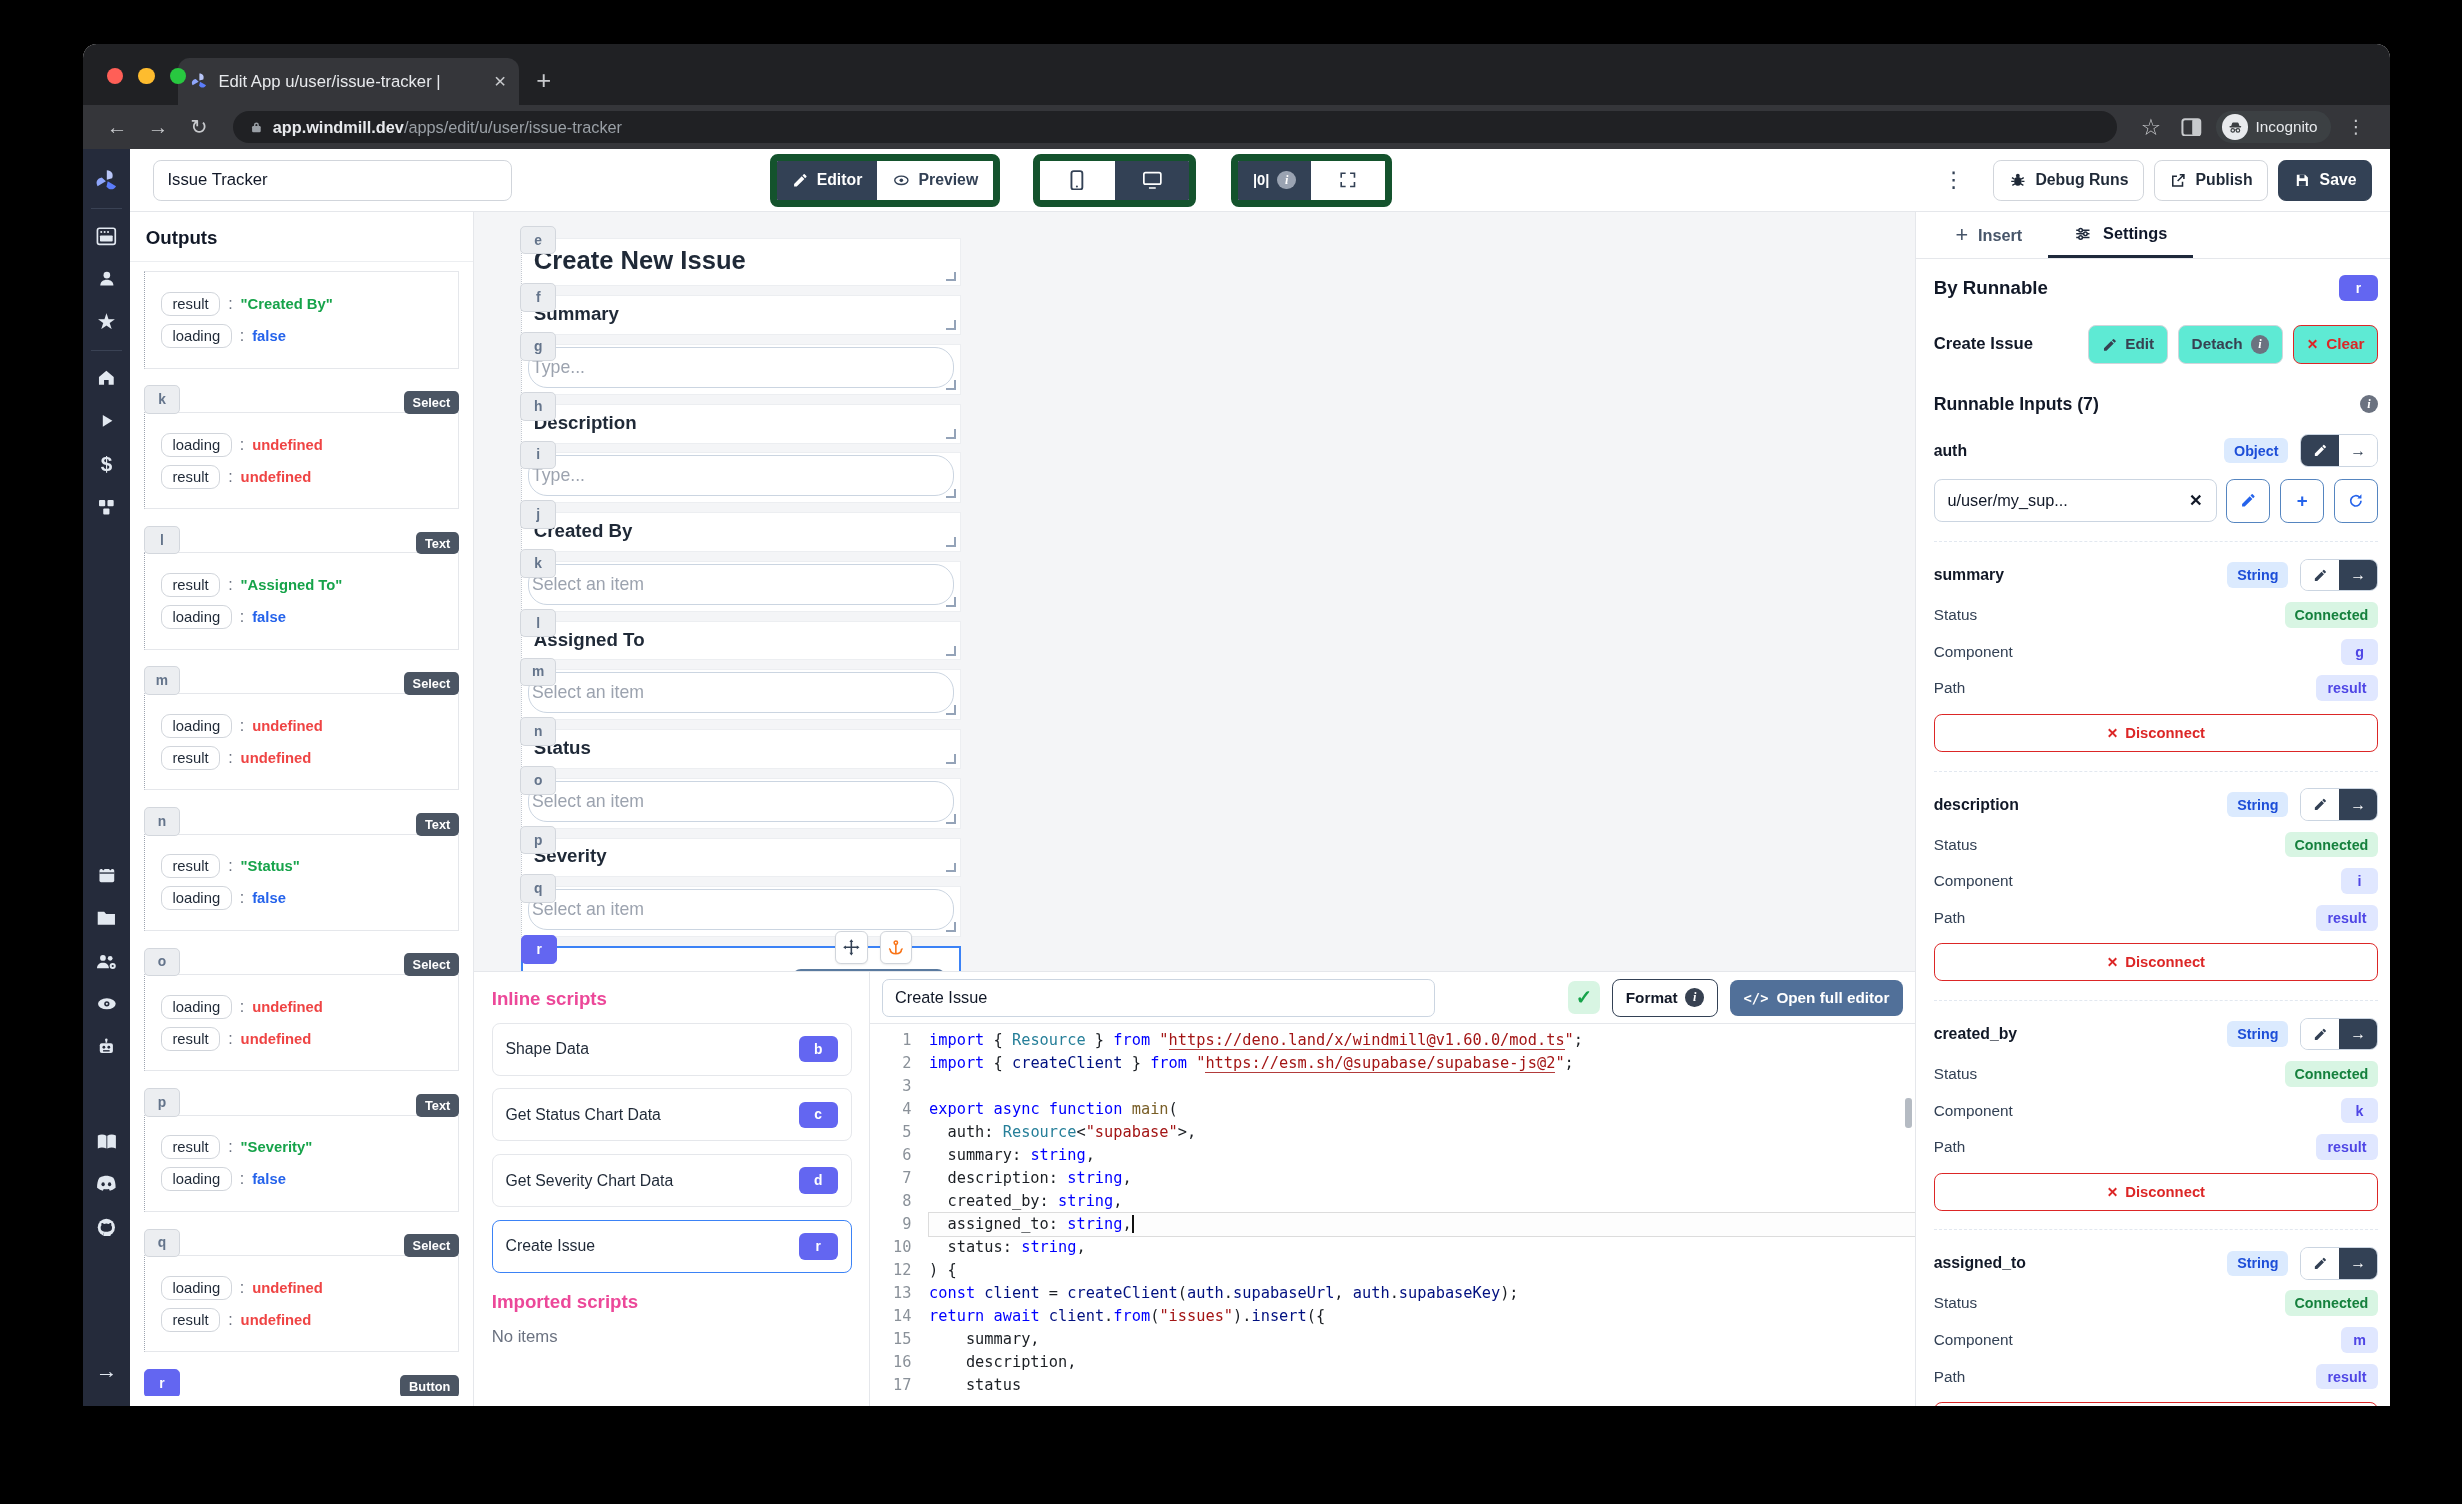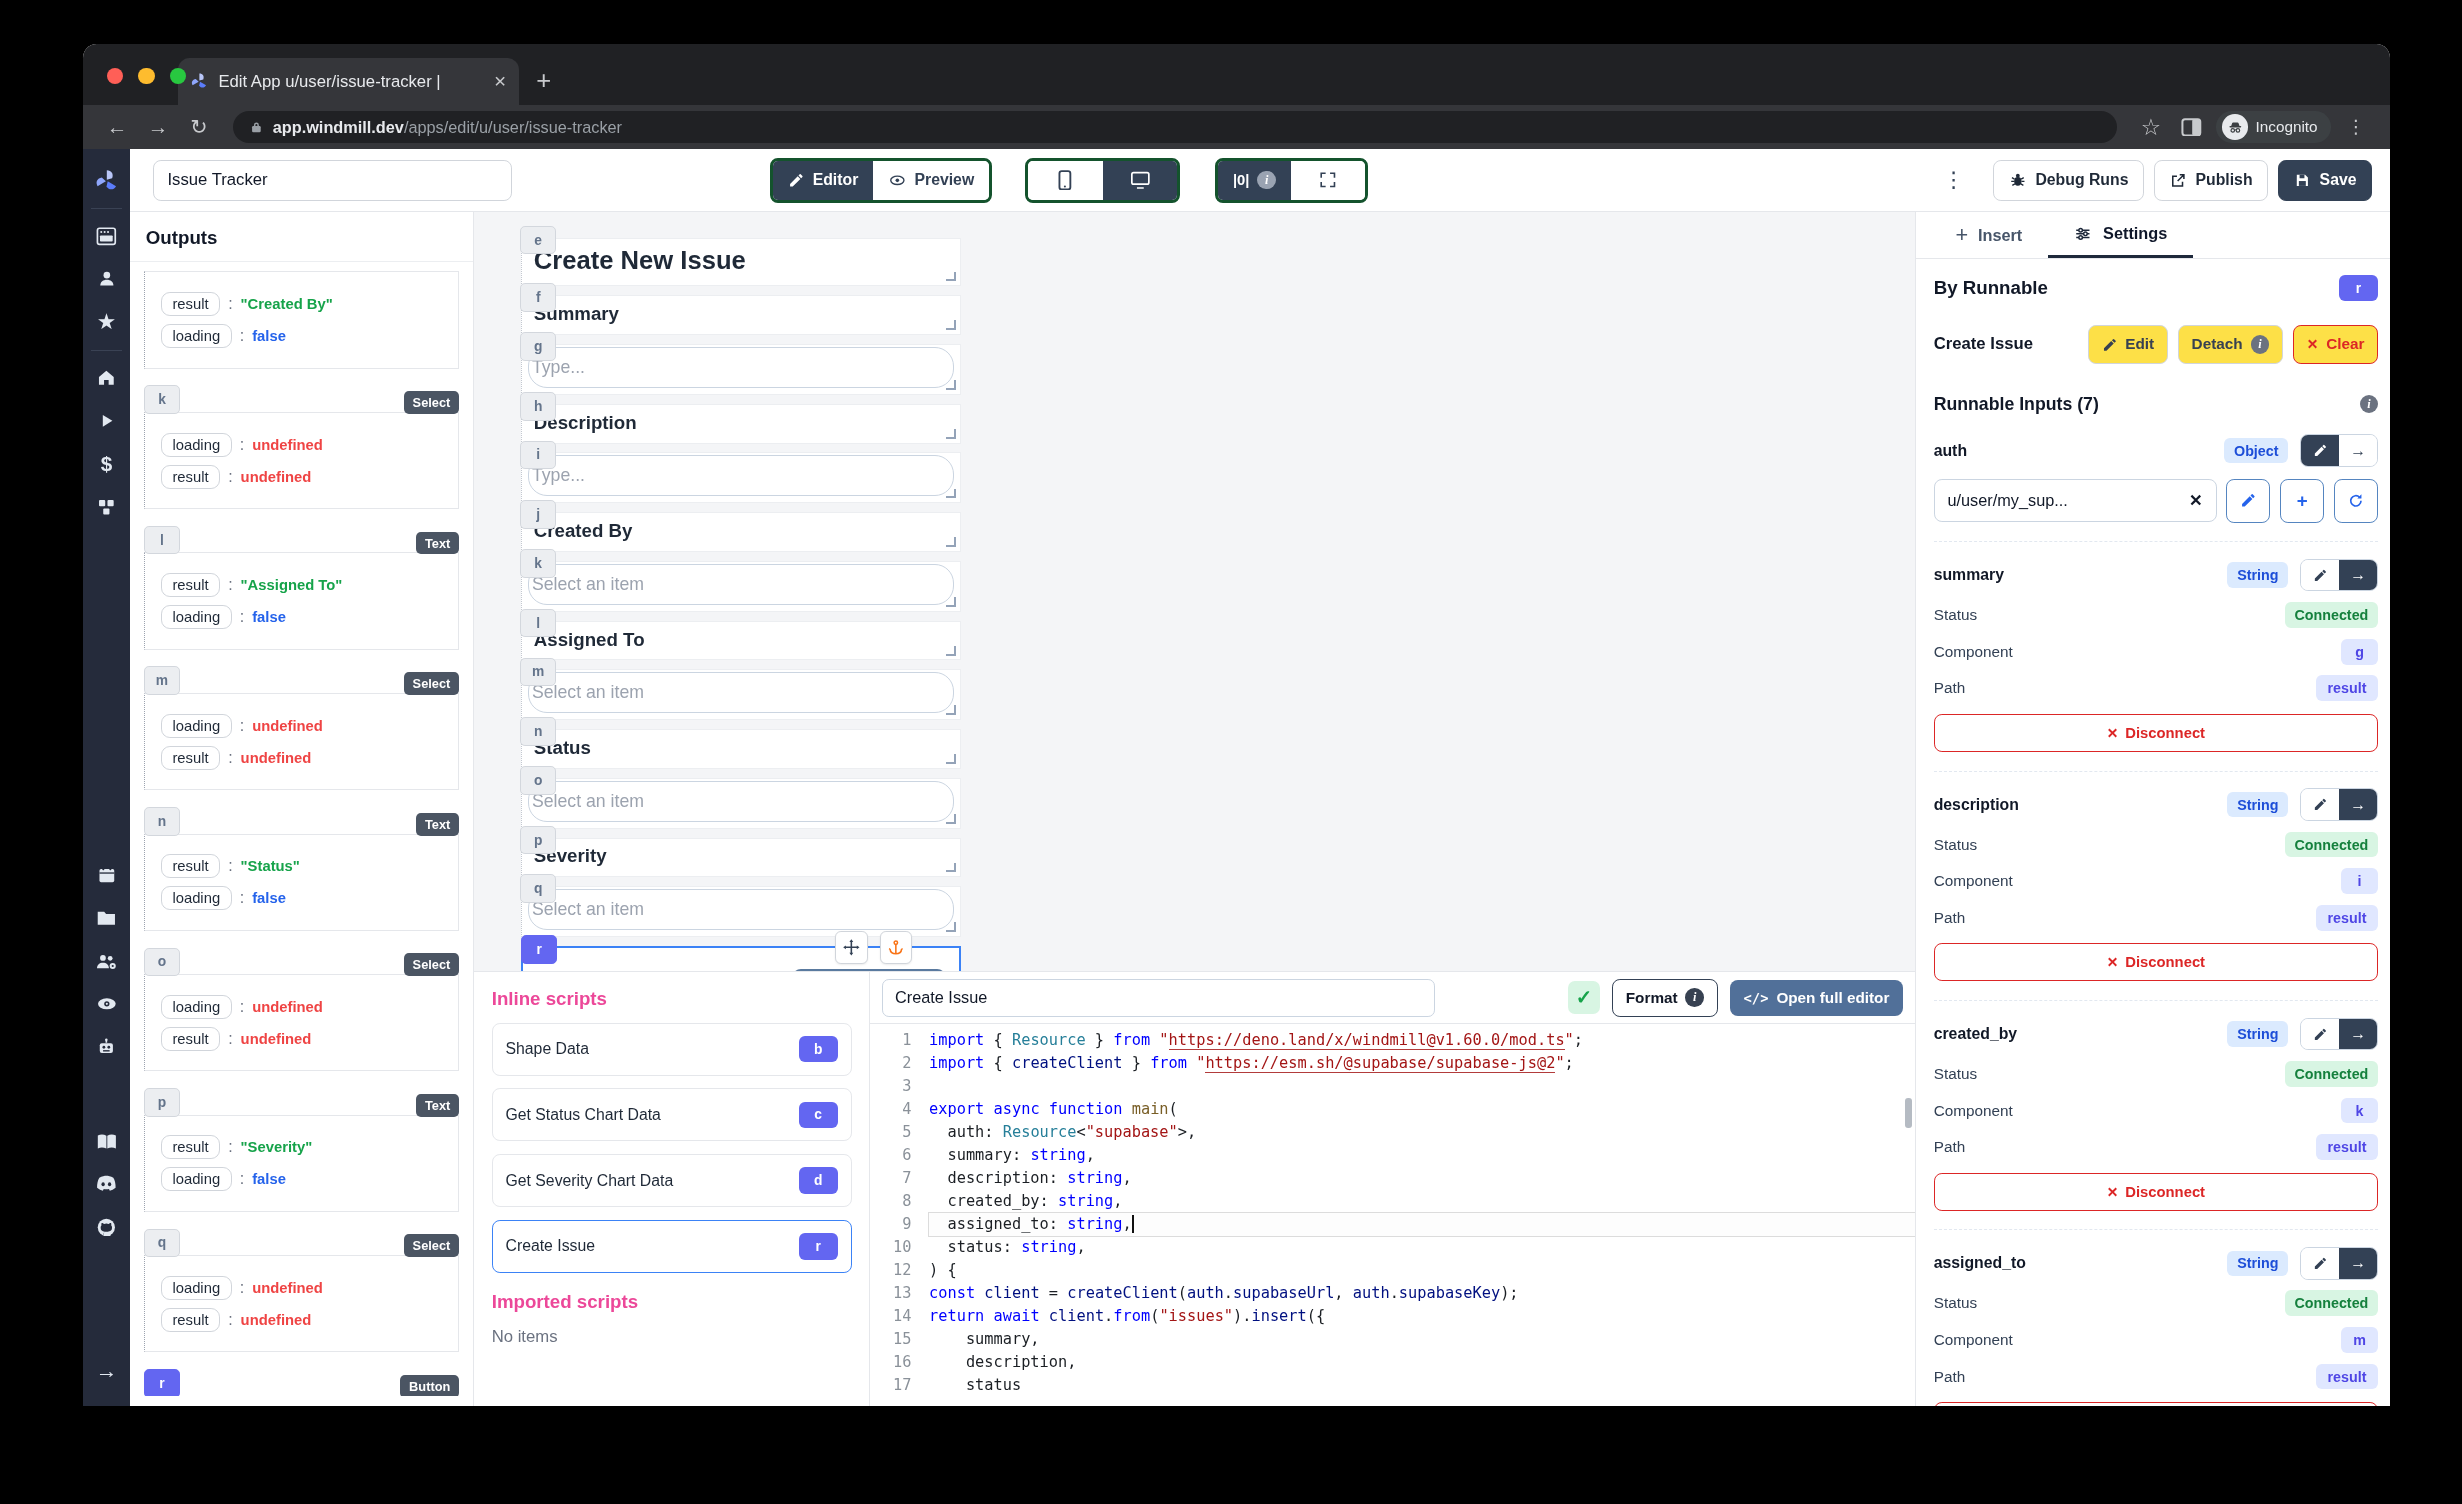--- a/index.html
+++ b/index.html
@@ -30,21 +30,21 @@
   .sidebar{width:47px;background:#252b3b;display:flex;flex-direction:column;align-items:center;
            padding:9.9px 0 13.8px;flex:none}
   .sidebar .slot{height:43px;display:flex;align-items:center;justify-content:center;width:100%}
   .sidebar .divider{width:31.5px;border-top:1px solid #3a4254;margin:5.9px 0}
   .sidebar .glyph{color:#e2e8f0;font-size:19.7px}
   .appright{flex:1;display:flex;flex-direction:column;min-width:0}
   .appheader{height:62px;border-bottom:1px solid #e5e7eb;display:flex;align-items:center;
              padding-left:22.7px;padding-right:17.7px;flex:none;background:#fff}
   .titleinput{width:330px;height:39px;border:1px solid #d1d5db;border-radius:7.9px;font-size:16.7px;
               color:#111827;padding:0 13.8px;font-family:inherit;outline:none}
-  .seggroup{display:flex;border:3px solid #14532d;border-radius:7.9px;overflow:hidden;height:39px}
+  .seggroup{display:flex;border:7px solid #14532d;border-radius:7.9px;overflow:hidden;height:39px}
   .seg{display:flex;align-items:center;gap:7.9px;padding:0 14.8px;font-size:15.8px;font-weight:bold;color:#334155;background:#fff}
   .seg.dark{background:#334155;color:#fff}
   .iconbtn-sq{display:flex;align-items:center;justify-content:center;width:45px}
   .hbtn{display:flex;align-items:center;gap:8.9px;height:39px;border:1px solid #d1d5db;border-radius:7.9px;
         background:#fff;padding:0 14.8px;font-size:15.8px;font-weight:bold;color:#1f2937}
   .hbtn.dark{background:#334155;color:#fff;border-color:#334155}
   .dots{color:#334155;font-size:21.7px;letter-spacing:1px;margin-right:27.6px}
   .infodot{width:18.7px;height:18.7px;border-radius:50%;background:#6b7280;color:#fff;font-size:12.3px;
            display:inline-flex;align-items:center;justify-content:center;font-weight:bold;font-family:"Liberation Serif",serif;font-style:italic}
   
@@ -120,21 +120,21 @@
   
   .rightpanel{width:474px;border-left:1px solid #e5e7eb;flex:none;display:flex;flex-direction:column;overflow:hidden;background:#fff}
   .rp-tabs{height:46px;border-bottom:1px solid #e5e7eb;display:flex;align-items:stretch;padding-left:13.8px;flex:none}
   .rp-tab{display:flex;align-items:center;gap:9.9px;padding:0 25.6px;font-size:16.3px;color:#475569;font-weight:bold}
   .rp-tab.active{color:#0f172a;border-bottom:3px solid #1e293b}
   .rp-body{flex:1;overflow:hidden;padding:15.8px 11.8px 0 17.7px}
   .rp-row{display:flex;align-items:center;justify-content:space-between}
   .rp-h1{font-size:18.7px;font-weight:bold;color:#111827}
   .rp-name{font-size:16.7px;font-weight:bold;color:#111827}
   .obtn{display:flex;align-items:center;gap:7.9px;height:37px;border:1px solid #d1d5db;border-radius:7.9px;
-        background:#fde047;padding:0 12.8px;font-size:15.3px;font-weight:bold;color:#374151}
+        background:#5eead4;padding:0 12.8px;font-size:15.3px;font-weight:bold;color:#374151}
   .obtn.red{border:1.5px solid #dc2626;color:#dc2626}
   .badge-lblue{background:#dbeafe;color:#1d4ed8;font-weight:bold;font-size:14.3px;border-radius:5.9px;padding:4.9px 9.9px}
   .badge-green{background:#d8f5e3;color:#15803d;font-weight:bold;font-size:14.3px;border-radius:5.9px;padding:4.9px 9.9px}
   .badge-indlt{background:#e0e7ff;color:#4f46e5;font-weight:bold;font-size:14.3px;border-radius:5.9px;padding:4.9px 11.8px;min-width:13.8px;text-align:center}
   .minitoggle{display:flex;border:1px solid #cbd5e1;border-radius:7.9px;overflow:hidden;height:30.5px}
   .minitoggle .mseg{width:38px;display:flex;align-items:center;justify-content:center;background:#fff;color:#334155;font-size:15.8px}
   .minitoggle .mseg.dark{background:#334155;color:#fff}
   .authval{flex:1;height:41px;border:1px solid #cbd5e1;border-radius:7.9px;display:flex;align-items:center;
            padding:0 12.8px;font-size:16.3px;color:#111827;gap:7.9px}
   .sqbtn{width:42px;height:42px;border:1.5px solid #5585c0;border-radius:7.9px;display:flex;align-items:center;

